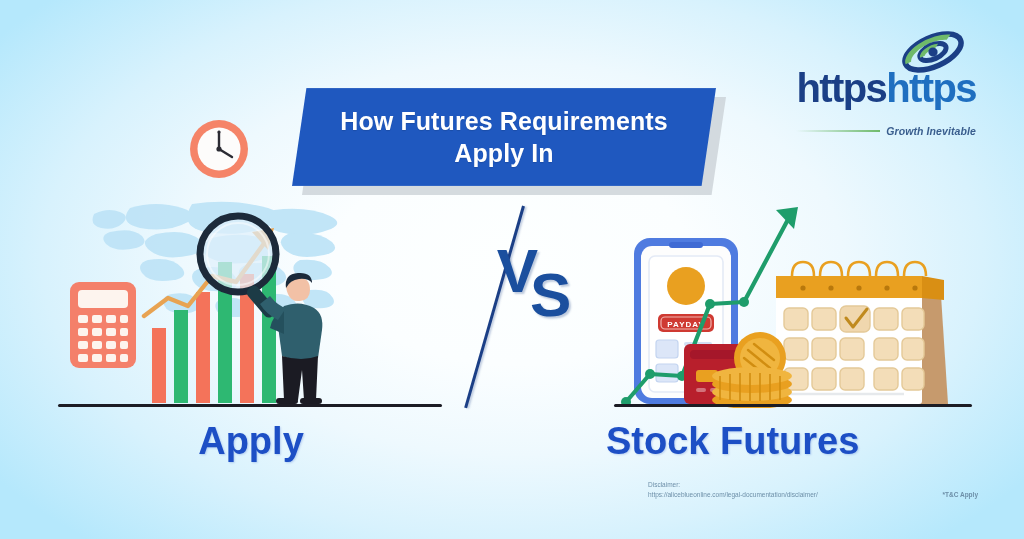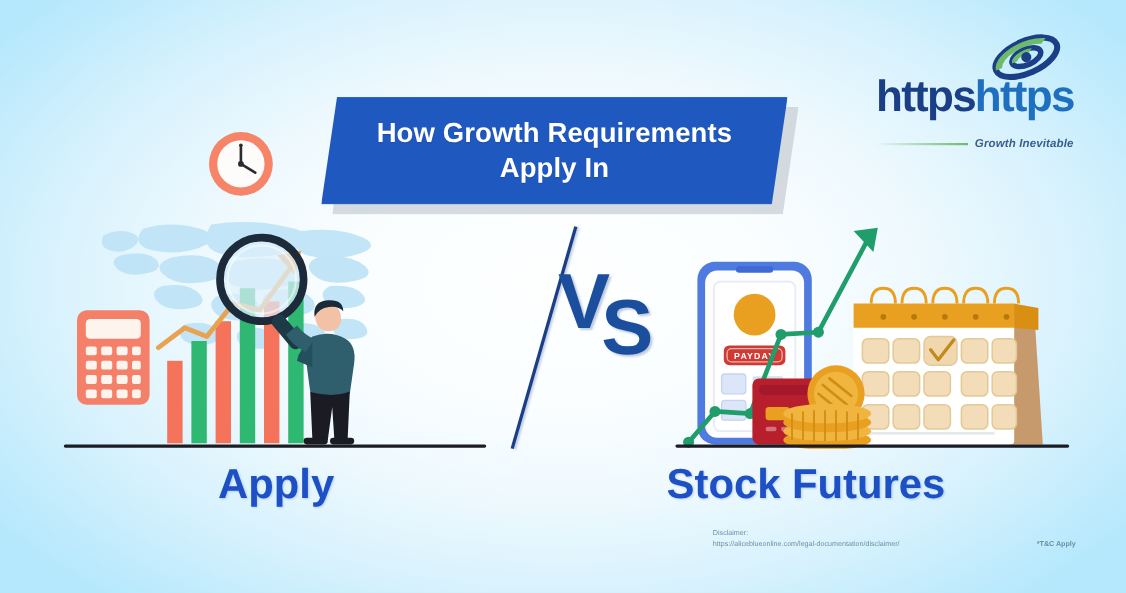--- a/index.html
+++ b/index.html
@@ -99,23 +99,23 @@
   #vs-divider { left: 462px; top: 212px; width: 140px; height: 196px; }
   #vs-slash {
     position: absolute; left: 60px; top: -6px;
     width: 3px; height: 210px;
     background: #1b3f86;
     transform: rotate(16deg);
     transform-origin: top center;
     box-shadow: 2px 0 2px rgba(27,63,134,.25);
   }
   #vs-text {
-    position: absolute; left: 0; top: 40px; width: 140px;
-    text-align: right;
-    font-size: 71px; font-weight: bold;
+    position: absolute; left: 12px; top: 40px; width: 140px;
+    text-align: center;
+    font-size: 62px; font-weight: bold;
     color: #1b4f9e; letter-spacing: -6px;
     line-height: .86;
     text-shadow: 2px 2px 2px rgba(27,63,134,.28);
   }
   #vs-text .vs-v { position: relative; left: -12px; top: -8px; }
   #vs-text .vs-s { position: relative; left: -14px; top: 16px; }
 
   
   .side-label {
     position: absolute;
@@ -152,21 +152,21 @@
       <line x1="31" y1="31" x2="44" y2="39" stroke="#2b2b33" stroke-width="2.4" stroke-linecap="round"></line>
       <circle cx="31" cy="31" r="2.6" fill="#2b2b33"></circle>
       <circle cx="31" cy="14" r="1.6" fill="#2b2b33"></circle>
     </svg>
   </div>
 
   <div class="layer" id="title-banner">
     <div id="title-shadow"></div>
     <div id="title-plate"></div>
     <div id="title-text">
-      <span>How Growth Requirements</span>
+      <span>How Futures Requirements</span>
       <span>Apply In</span>
     </div>
   </div>
 
   <div class="layer" id="brand-logo">
     <div id="logo-swoosh">
       <svg viewBox="0 0 66 44" width="66" height="44">
         <g transform="rotate(-24 33 22)">
           <ellipse cx="33" cy="22" rx="30" ry="14.5" fill="none" stroke="#1b3f86" stroke-width="5.5"></ellipse>
           <path d="M3 22 a30 14.5 0 0 1 53 -8.8 l-5.5 3.2 A24 11 0 0 0 9 22 z" fill="#6fba6a"></path>

